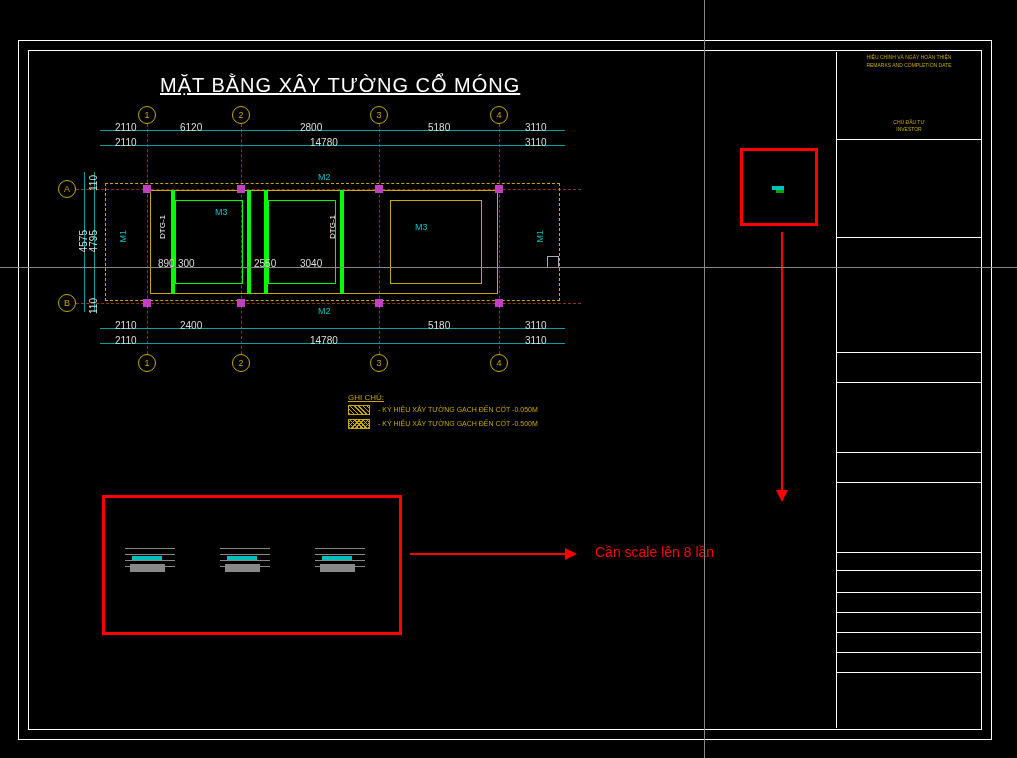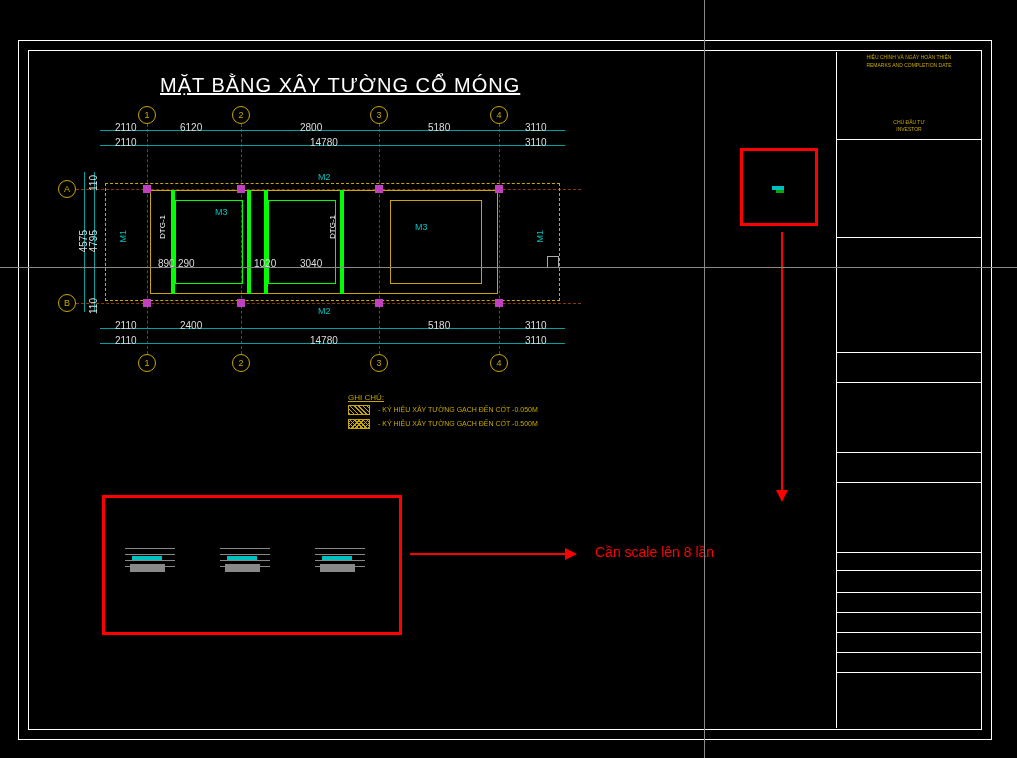--- a/index.html
+++ b/index.html
@@ -148,22 +148,22 @@
 <div class="label-cyan" style="left:318px;top:172px">M2</div>
 <div class="label-cyan" style="left:318px;top:306px">M2</div>
 <div class="label-cyan vtext" style="left:118px;top:230px">M1</div>
 <div class="label-cyan vtext" style="left:535px;top:230px">M1</div>
 <div class="label-cyan" style="left:215px;top:207px">M3</div>
 <div class="label-cyan" style="left:415px;top:222px">M3</div>
 <div class="label-white vtext" style="left:158px;top:215px">DTG-1</div>
 <div class="label-white vtext" style="left:328px;top:215px">DTG-1</div>
 
 <div class="dim" style="left:158px;top:258px">890</div>
-<div class="dim" style="left:178px;top:258px">290</div>
-<div class="dim" style="left:254px;top:258px">1020</div>
+<div class="dim" style="left:178px;top:258px">300</div>
+<div class="dim" style="left:254px;top:258px">2550</div>
 <div class="dim" style="left:300px;top:258px">3040</div>
 
 <div class="notes-title" style="left:348px;top:393px">GHI CHÚ:</div>
 <div class="hatch-box" style="left:348px;top:405px"></div>
 <div class="note-line" style="left:378px;top:406px">- KÝ HIỆU XÂY TƯỜNG GẠCH ĐẾN CỐT -0.050M</div>
 <div class="hatch-box2" style="left:348px;top:419px"></div>
 <div class="note-line" style="left:378px;top:420px">- KÝ HIỆU XÂY TƯỜNG GẠCH ĐẾN CỐT -0.500M</div>
 
 <div class="red-box" style="left:102px;top:495px;width:300px;height:140px"></div>
 <div class="red-box" style="left:740px;top:148px;width:78px;height:78px"></div>

